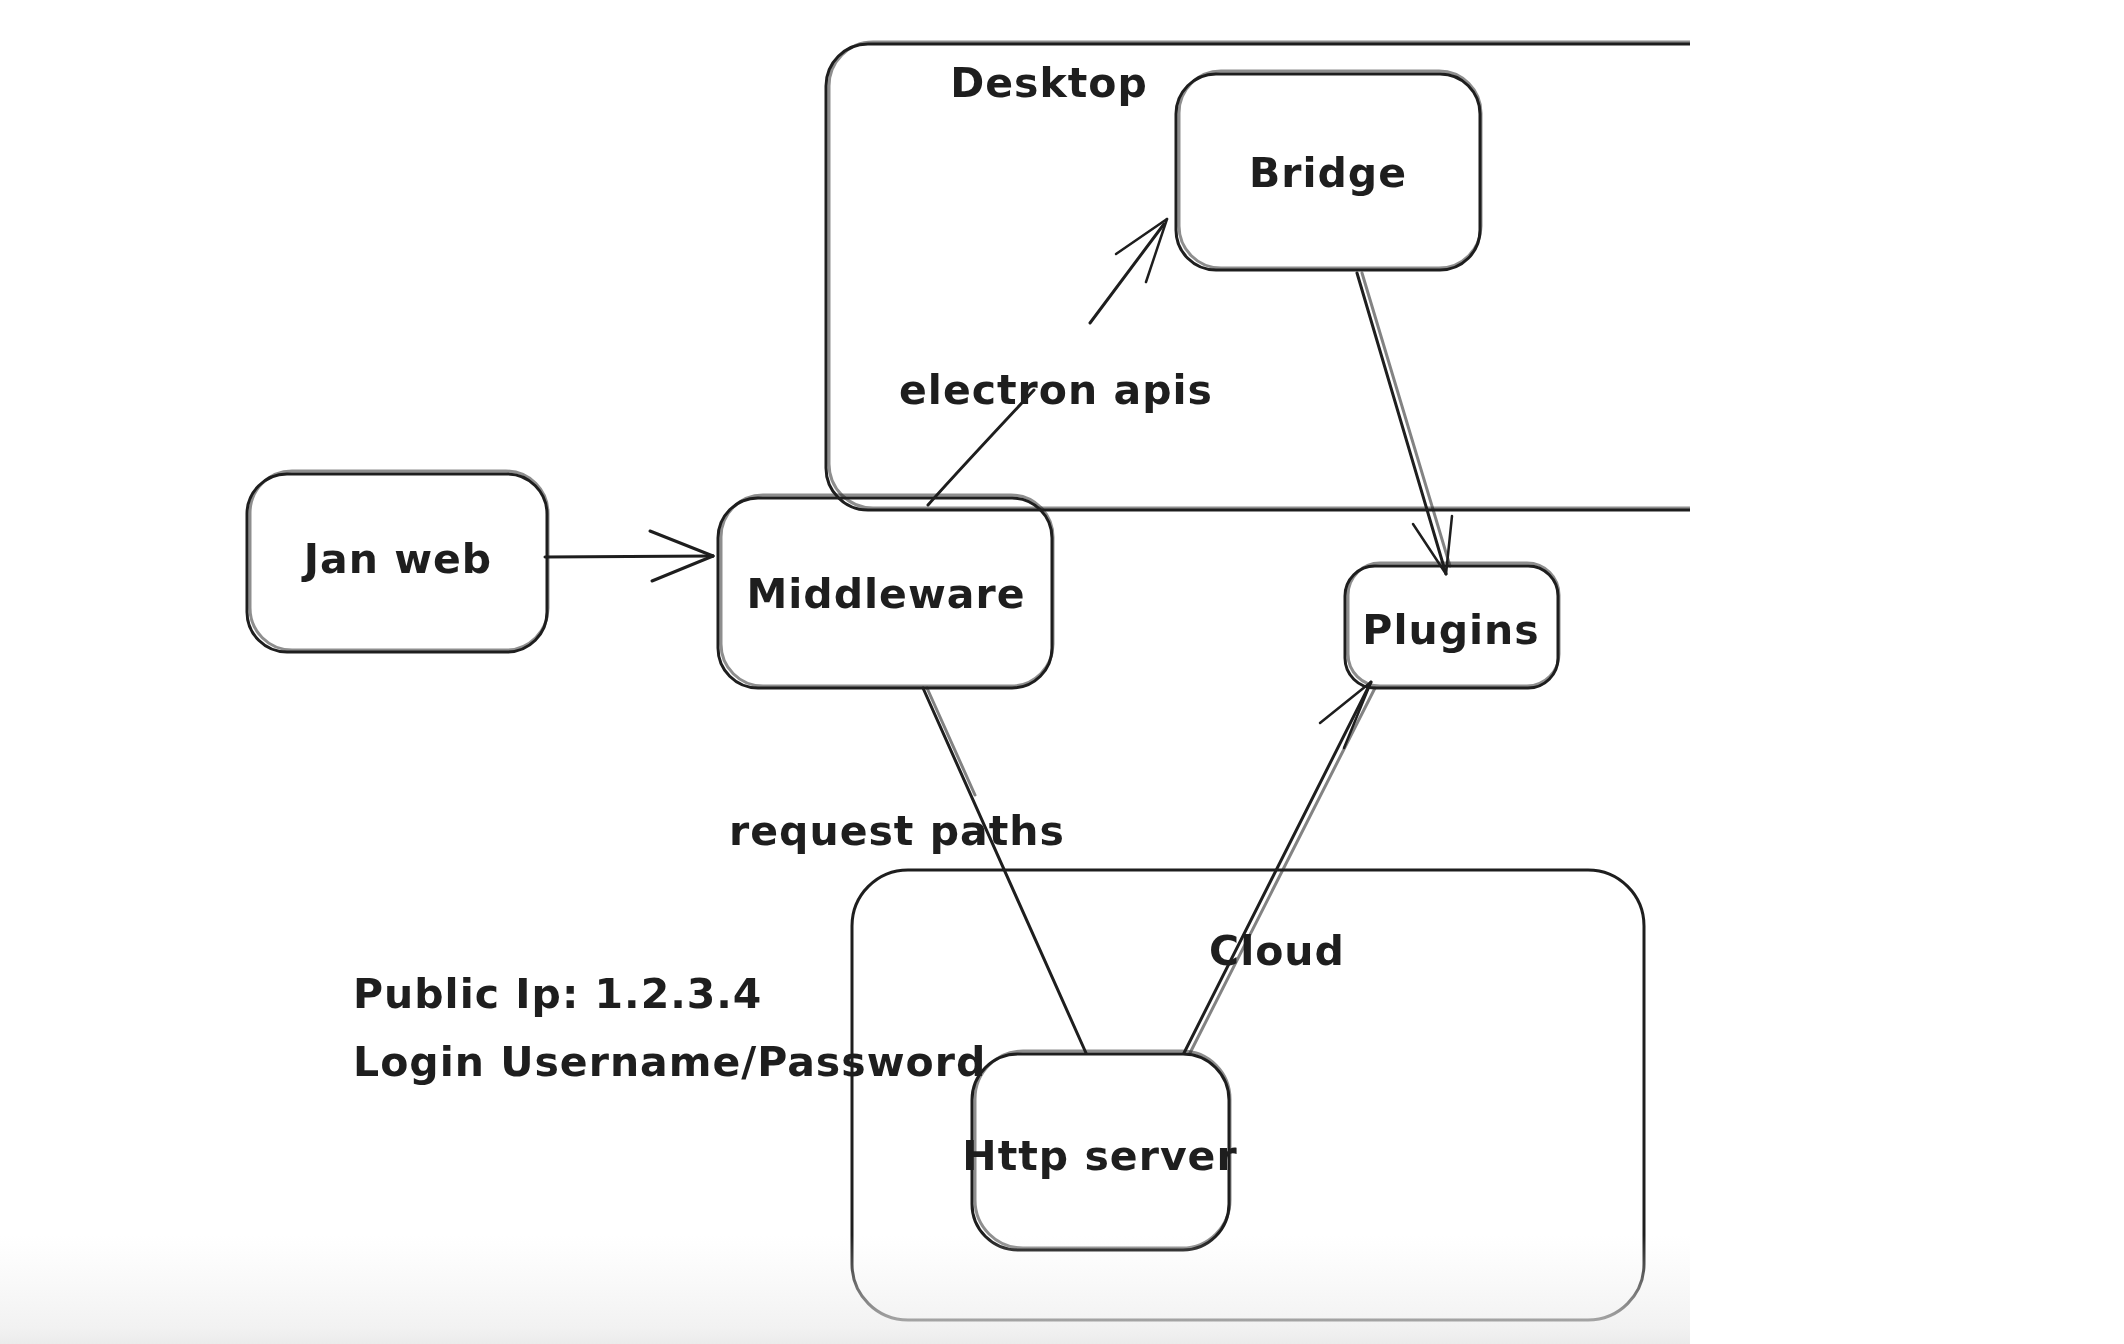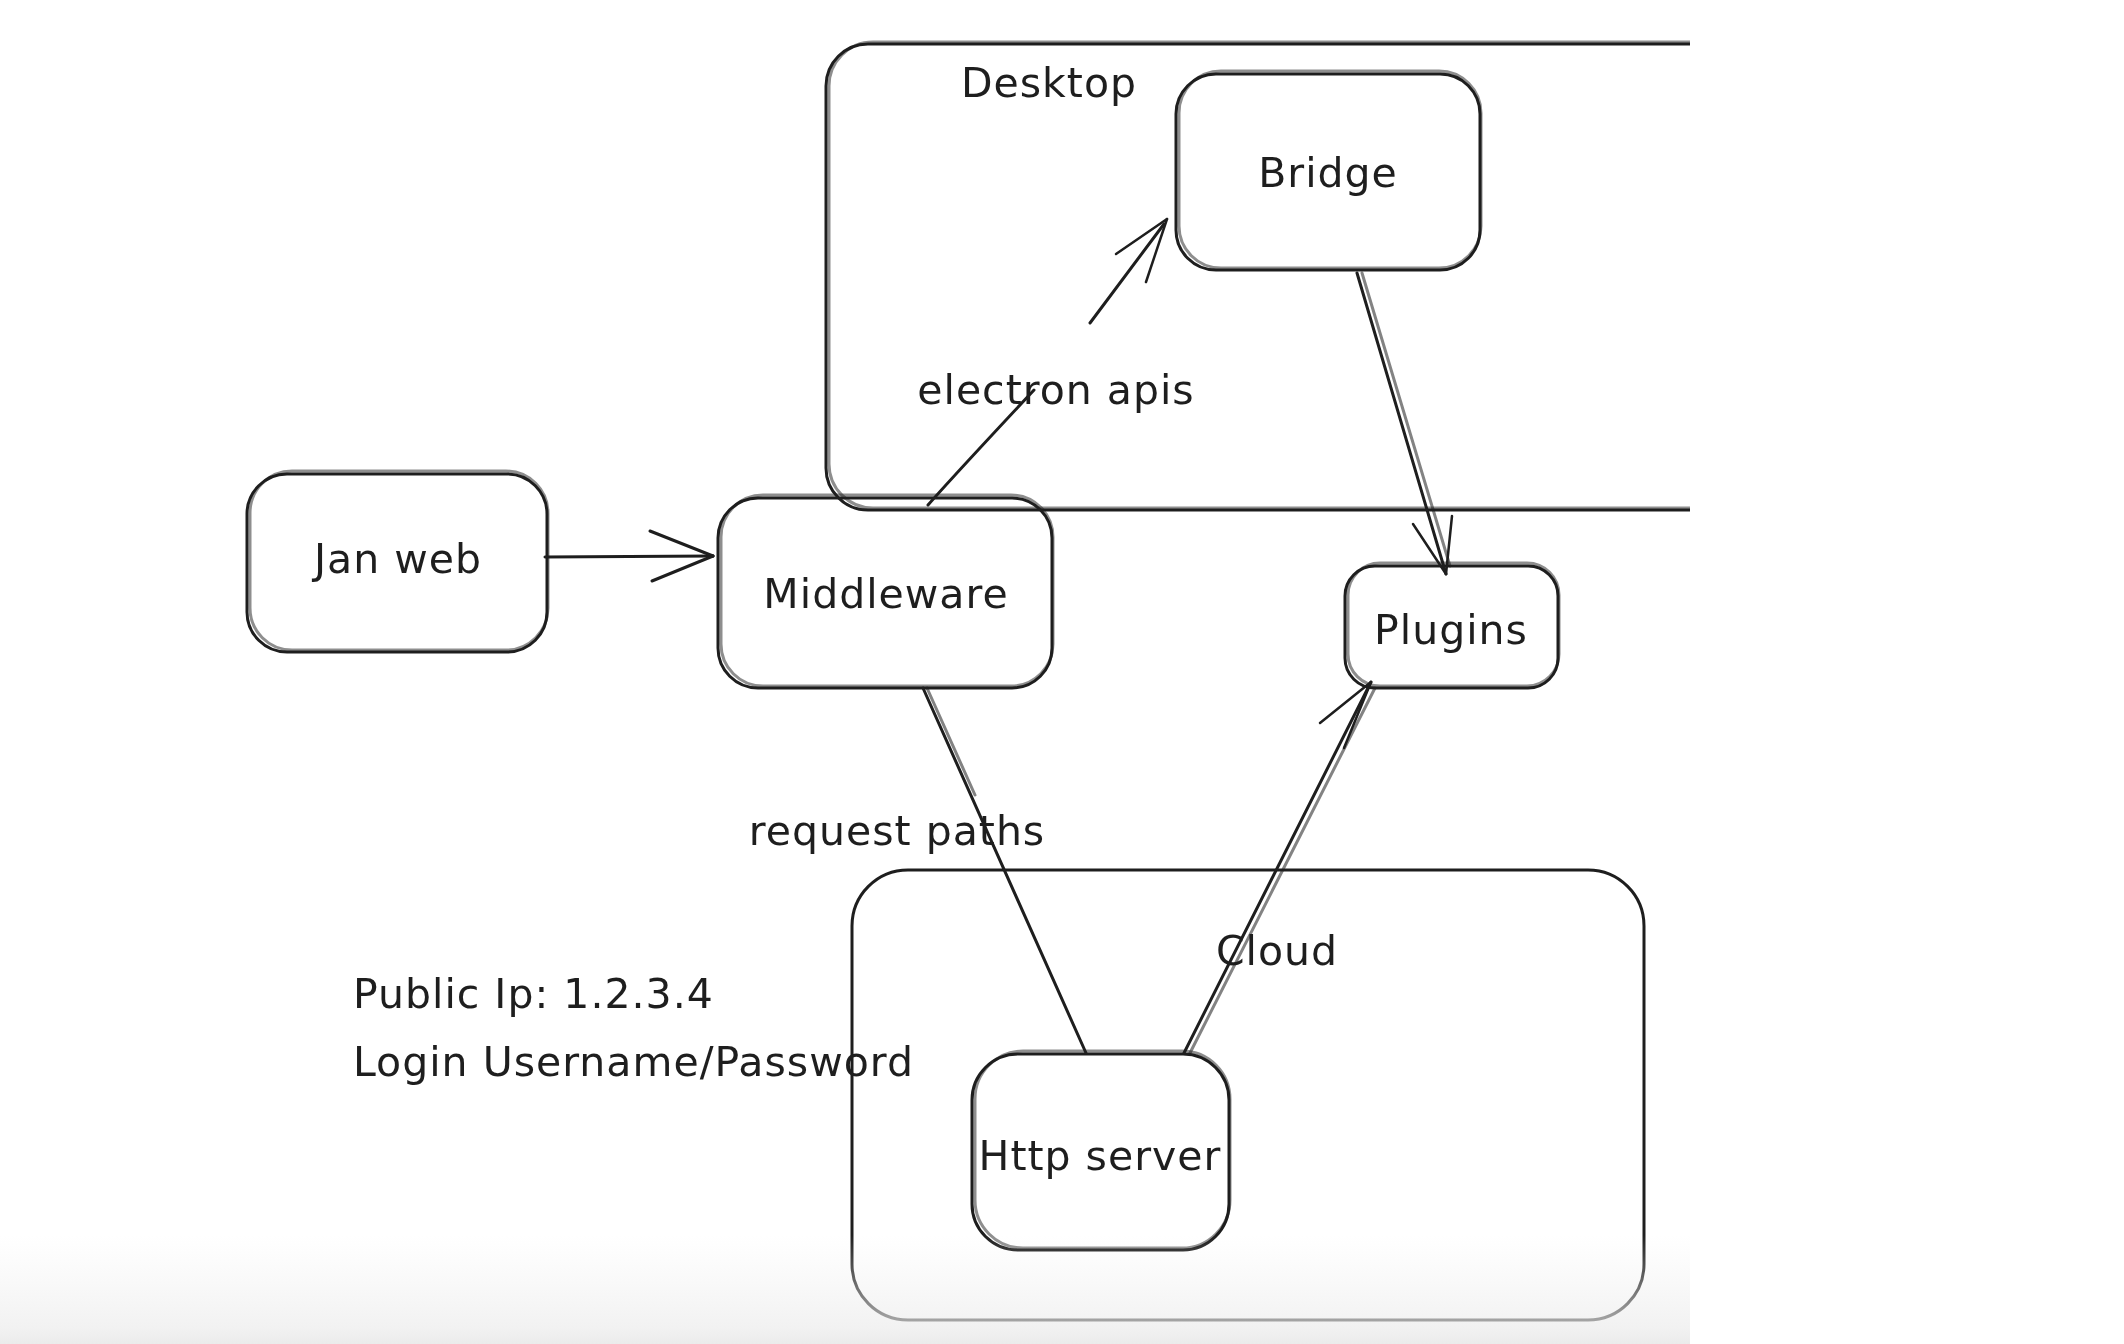--- a/index.html
+++ b/index.html
@@ -6,20 +6,21 @@
     --stroke:#1e1e1e;
     --bg:#ffffff;
   }
   html,body{margin:0;padding:0;background:var(--bg);}
   .canvas-wrap{
     position:relative;
     width:1690px;height:1344px;
     background:var(--bg);
     overflow:hidden;
     font-family:"DejaVu Sans", sans-serif;
+    font-weight:bold;
   }
   svg{display:block;}
   .shape{
     fill:none;
     stroke:var(--stroke);
     stroke-width:3;
     stroke-linecap:round;
     stroke-linejoin:round;
   }
   .shape.pass2{stroke-opacity:.5;}

